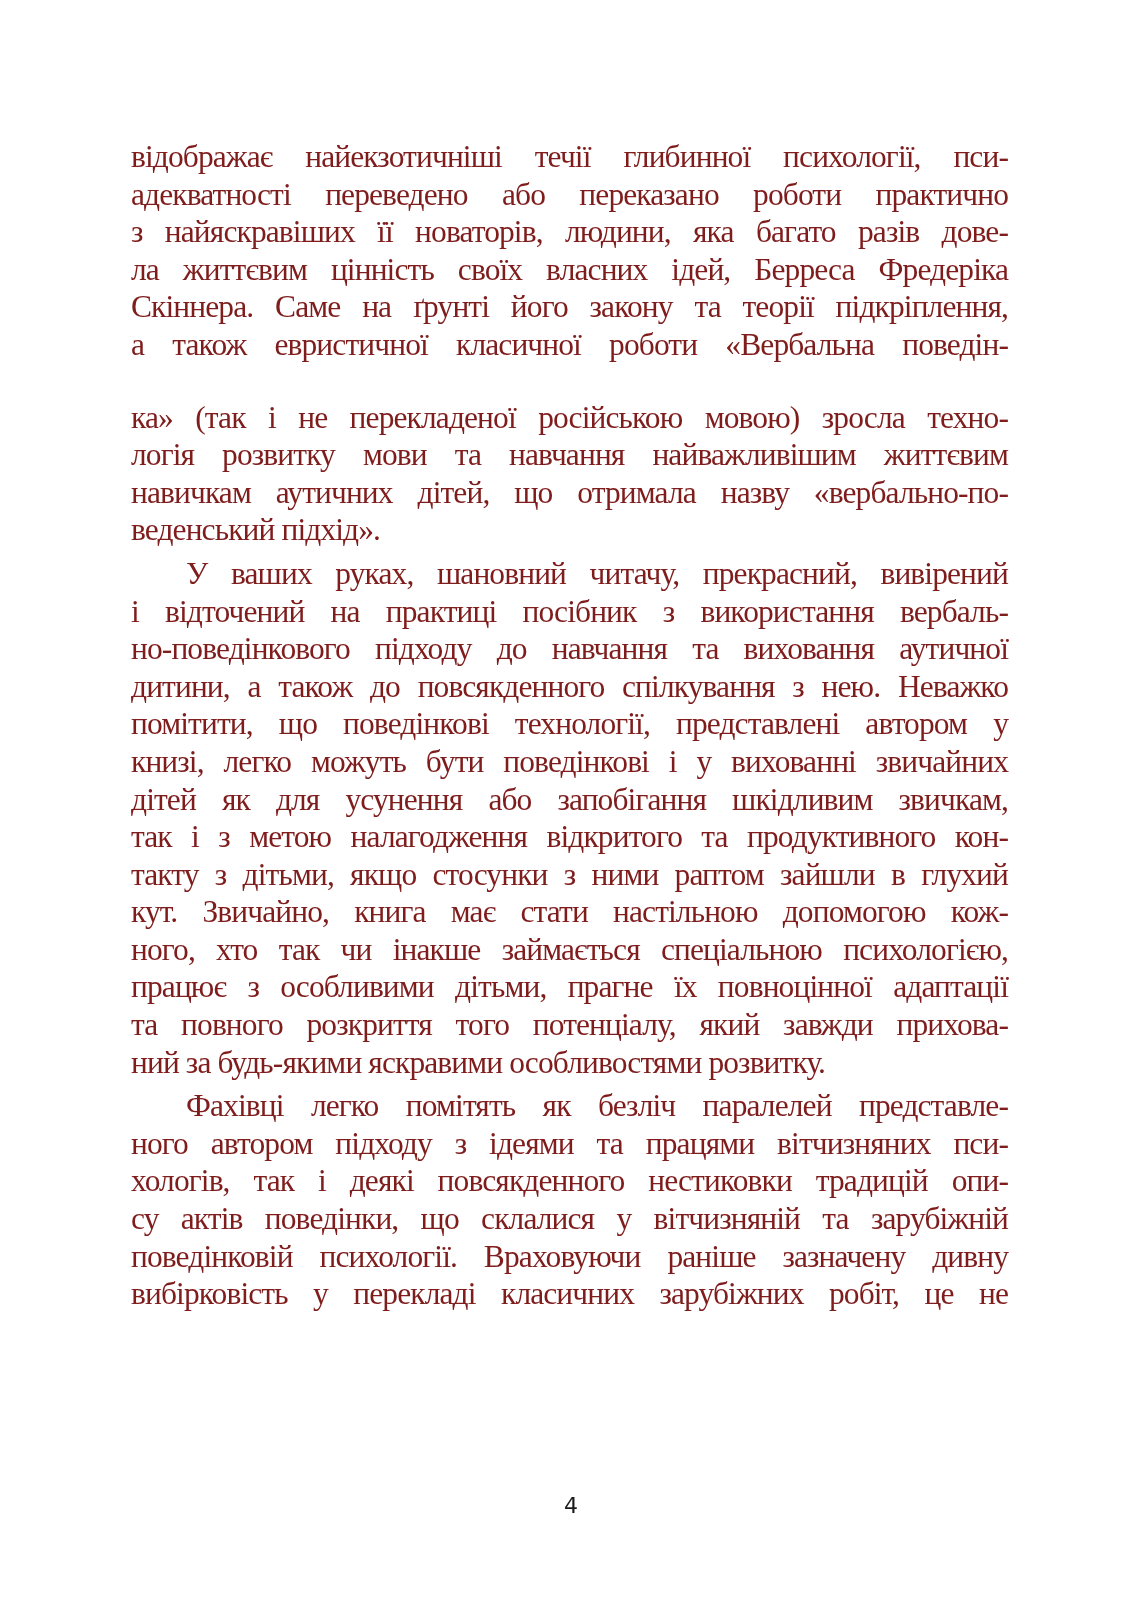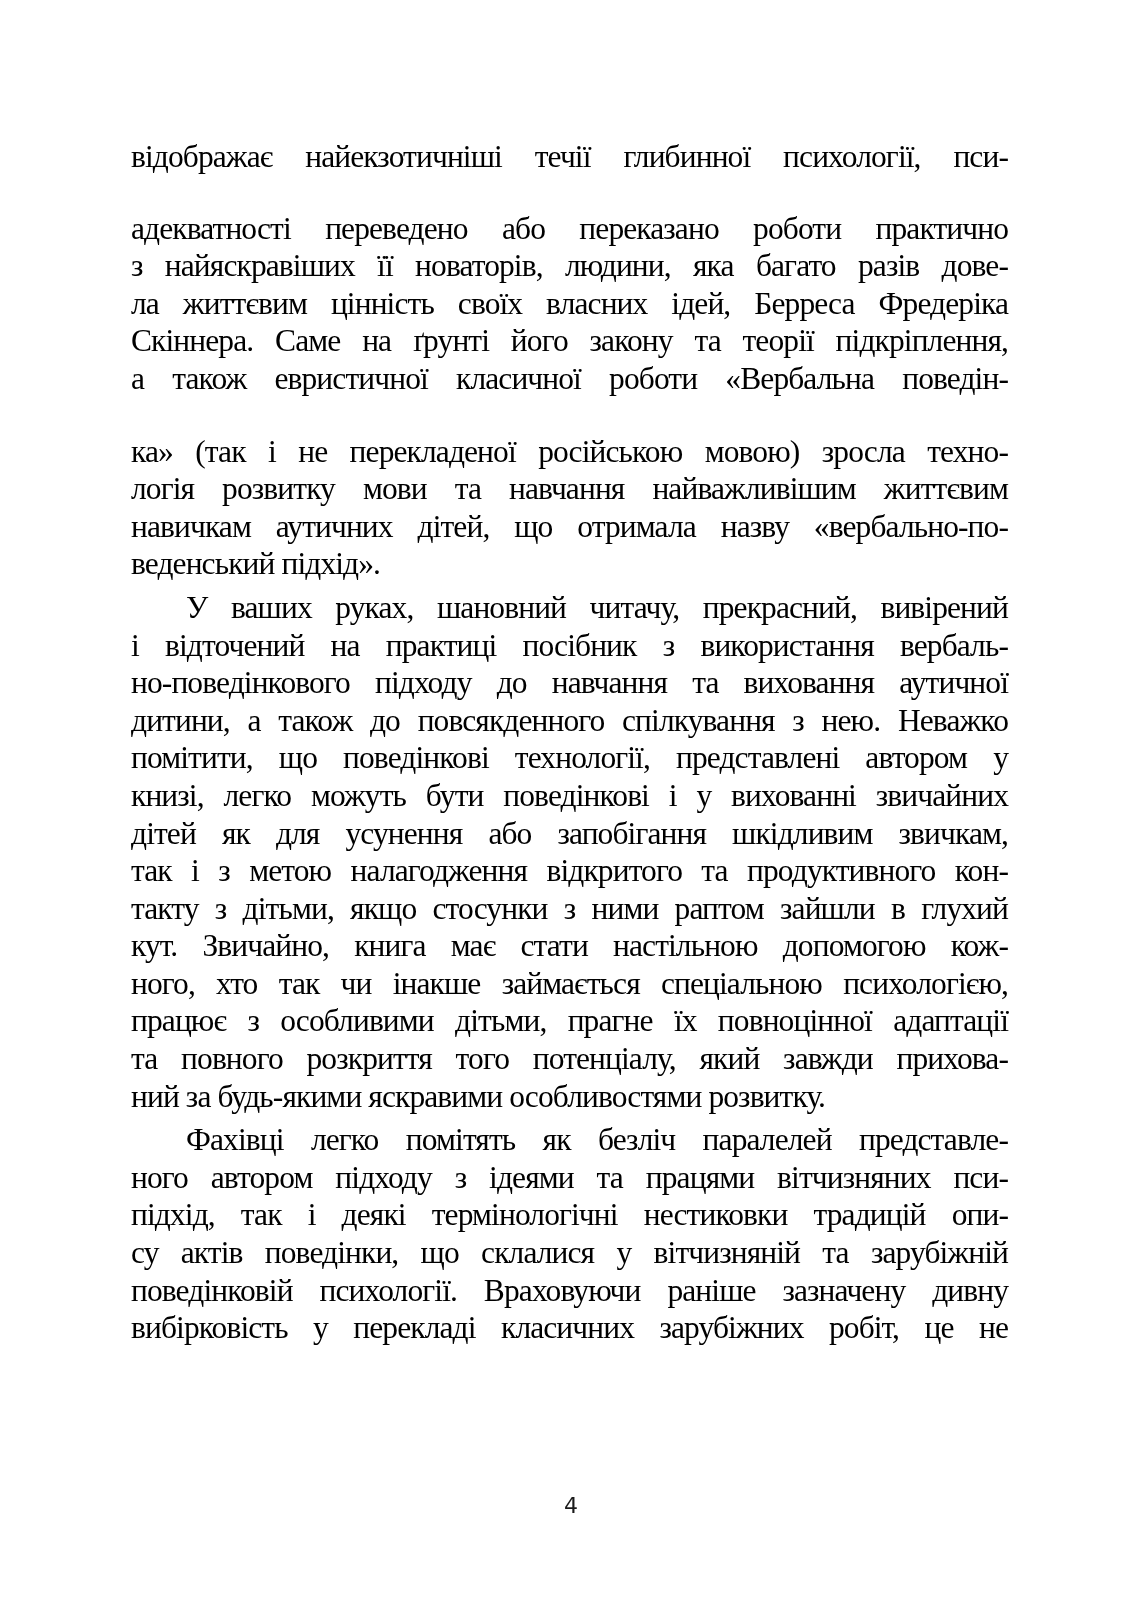--- a/index.html
+++ b/index.html
@@ -21,21 +21,21 @@
     height: 1615px;
     background: #ffffff;
   }
   .text-block {
     position: absolute;
     left: 131px;
     top: 138px;
     width: 877px;
     font-family: "Liberation Serif", "DejaVu Serif", serif;
     font-size: 31.5px;
-    color: #000000;
+    color: #7f1d1d;
   }
   .line {
     display: block;
     height: 37.6px;
     line-height: 37.6px;
     white-space: nowrap;
     text-align: justify;
     text-align-last: justify;
     letter-spacing: -0.9px;
     word-spacing: 0px;
@@ -65,21 +65,21 @@
   }
 </style>
 </head>
 <body>
 
 <div class="page">
   <div class="text-block">
 
     <div class="para">
       <span class="line" style="width: 877px; box-sizing: border-box;">відображає найекзотичніші течії глибинної психології, пси-</span>
-      <span class="line" style="width: 877px; box-sizing: border-box; margin-top: 34px;">адекватності переведено або переказано роботи практично</span>
+      <span class="line" style="width: 877px; box-sizing: border-box;">адекватності переведено або переказано роботи практично</span>
       <span class="line" style="width: 877px; box-sizing: border-box;">з найяскравіших її новаторів, людини, яка багато разів дове-</span>
       <span class="line" style="width: 877px; box-sizing: border-box;">ла життєвим цінність своїх власних ідей, Берреса Фредеріка</span>
       <span class="line" style="width: 877px; box-sizing: border-box;">Скіннера. Саме на ґрунті його закону та теорії підкріплення,</span>
       <span class="line" style="width: 877px; box-sizing: border-box;">а також евристичної класичної роботи «Вербальна поведін-</span>
       <span class="line" style="width: 877px; box-sizing: border-box; margin-top: 35px;">ка» (так і не перекладеної російською мовою) зросла техно-</span>
       <span class="line" style="width: 877px; box-sizing: border-box;">логія розвитку мови та навчання найважливішим життєвим</span>
       <span class="line" style="width: 877px; box-sizing: border-box;">навичкам аутичних дітей, що отримала назву «вербально-по-</span>
       <span class="line last">веденський підхід».</span>
     </div>
 
@@ -96,21 +96,21 @@
       <span class="line" style="width: 877px; box-sizing: border-box;">кут. Звичайно, книга має стати настільною допомогою кож-</span>
       <span class="line" style="width: 877px; box-sizing: border-box;">ного, хто так чи інакше займається спеціальною психологією,</span>
       <span class="line" style="width: 877px; box-sizing: border-box;">працює з особливими дітьми, прагне їх повноцінної адаптації</span>
       <span class="line" style="width: 877px; box-sizing: border-box;">та повного розкриття того потенціалу, який завжди прихова-</span>
       <span class="line last">ний за будь-якими яскравими особливостями розвитку.</span>
     </div>
 
     <div class="para">
       <span class="line indent" style="width: 877px; box-sizing: border-box;">Фахівці легко помітять як безліч паралелей представле-</span>
       <span class="line" style="width: 877px; box-sizing: border-box;">ного автором підходу з ідеями та працями вітчизняних пси-</span>
-      <span class="line" style="width: 877px; box-sizing: border-box;">підхід, так і деякі термінологічні нестиковки традицій опи-</span>
+      <span class="line" style="width: 877px; box-sizing: border-box;">хологів, так і деякі повсякденного нестиковки традицій опи-</span>
       <span class="line" style="width: 877px; box-sizing: border-box;">су актів поведінки, що склалися у вітчизняній та зарубіжній</span>
       <span class="line" style="width: 877px; box-sizing: border-box;">поведінковій психології. Враховуючи раніше зазначену дивну</span>
       <span class="line" style="width: 877px; box-sizing: border-box;">вибірковість у перекладі класичних зарубіжних робіт, це не</span>
     </div>
 
   </div>
 
   <div class="page-number">4</div>
 </div>
 

